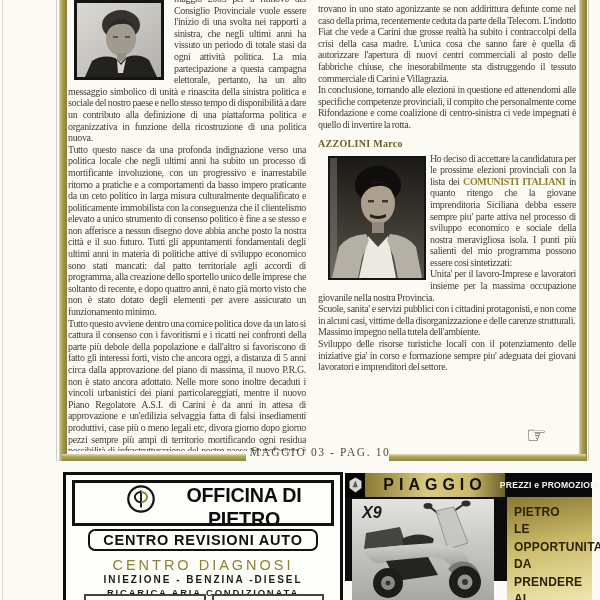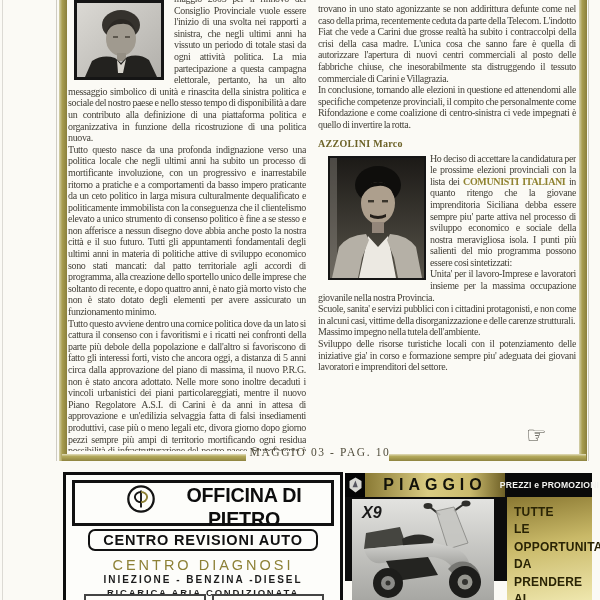--- a/index.html
+++ b/index.html
@@ -204,21 +204,21 @@
       <path d="M96,70 a18,18 0 0 1 32,6 l-8,6 a12,12 0 0 0 -18,-6 z" fill="#777773"></path>
       <circle cx="36" cy="84" r="15" fill="#1d1d1b"></circle>
       <circle cx="36" cy="84" r="7" fill="#8b8b88"></circle>
       <circle cx="36" cy="84" r="2.5" fill="#333330"></circle>
       <circle cx="113" cy="83" r="16" fill="#1d1d1b"></circle>
       <circle cx="113" cy="83" r="7.5" fill="#96968f"></circle>
       <circle cx="113" cy="83" r="3" fill="#333330"></circle>
     </svg>
     <div class="pia-gold">
       <div class="slogan">
-        <div>TUTTE</div>
+        <div>PIETRO</div>
         <div>LE</div>
         <div>OPPORTUNITA'</div>
         <div>DA</div>
         <div>PRENDERE</div>
         <div>AL</div>
 
       </div>
     </div>
   </div>
 

